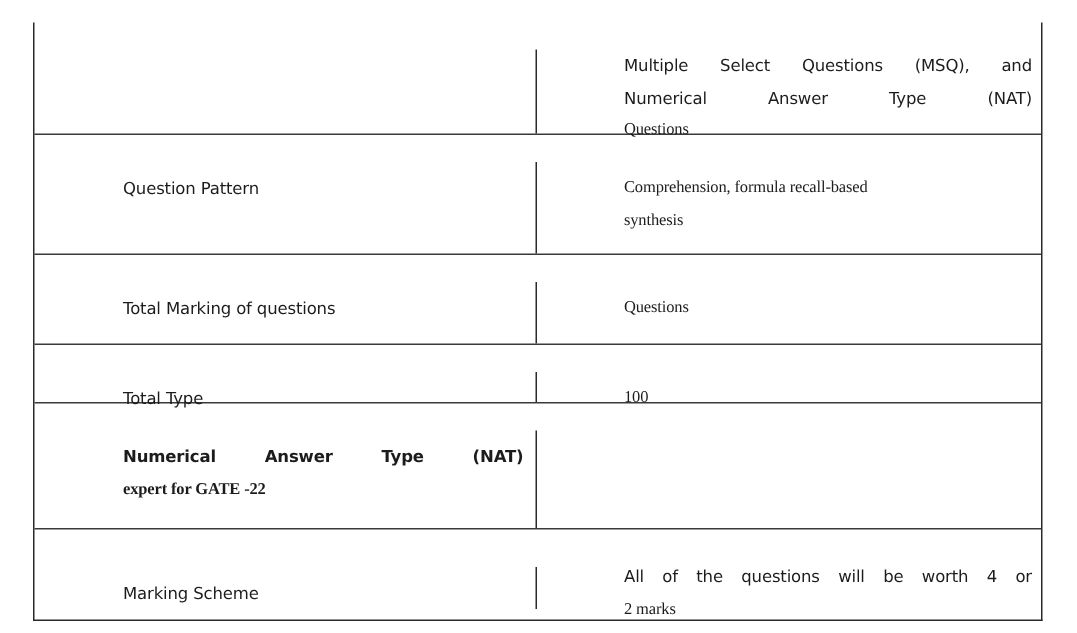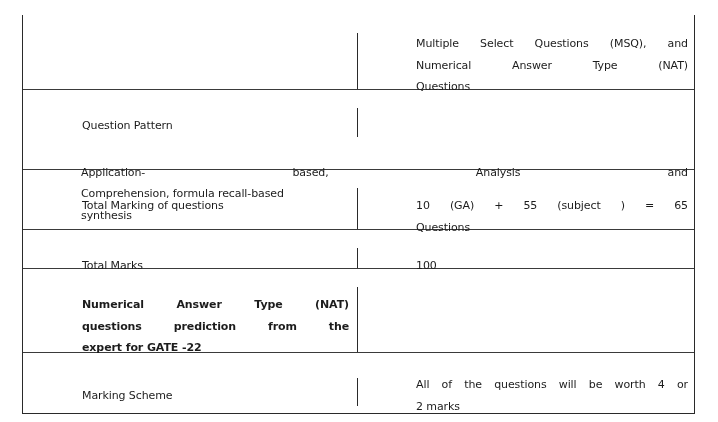--- a/index.html
+++ b/index.html
@@ -44,70 +44,67 @@
       padding: 7px 8px 0 59px;
     }
     .cell.right {
       flex: 1;
       padding: 7px 6px 0 58px;
       text-align: justify;
     }
     .row.first .cell.right { padding-top: 0; }
     .bold { font-weight: bold; }
     .line { display: block; text-align: justify; text-align-last: justify; }
-    .line.last { text-align-last: left; }
+    .line.last { text-align-last: left; font-family: Liberation Serif, serif; }
   </style>
 </head>
 <body>
 
 <div class="table">
 
   <div class="row first" style="height:74px;">
     <div class="cell left"></div>
     <div class="cell right">
       <span class="line">Multiple Select Questions (MSQ), and</span>
       <span class="line">Numerical Answer Type (NAT)</span>
       <span class="line last">Questions</span>
     </div>
   </div>
 
-  <div class="row" style="height:80px;flex-direction:column;">
+  <div class="row" style="height:80px;">
     <div class="cell left">
       <span>Question Pattern</span>
     </div>
     <div class="cell right">
-      <span class="line">Application- based, Analysis and</span>
       <span class="line last">Comprehension, formula recall-based</span>
       <span class="line last">synthesis</span>
     </div>
   </div>
 
   <div class="row" style="height:60px;">
     <div class="cell left">
       <span>Total Marking of questions</span>
     </div>
     <div class="cell right">
-      <span class="line">10 (GA) + 55 (subject ) = 65</span>
       <span class="line last">Questions</span>
     </div>
   </div>
 
   <div class="row" style="height:39px;">
     <div class="cell left">
-      <span>Total Marks</span>
+      <span>Total Type</span>
     </div>
     <div class="cell right">
       <span class="line last">100</span>
     </div>
   </div>
 
   <div class="row" style="height:84px;">
     <div class="cell left bold">
       <span class="line">Numerical Answer Type (NAT)</span>
-      <span class="line">questions prediction from the</span>
       <span class="line last">expert for GATE -22</span>
     </div>
   </div>
 
   <div class="row" style="height:61px;align-items:center;">
     <div class="cell left">
       <span>Marking Scheme</span>
     </div>
     <div class="cell right">
       <span class="line">All of the questions will be worth 4 or</span>

